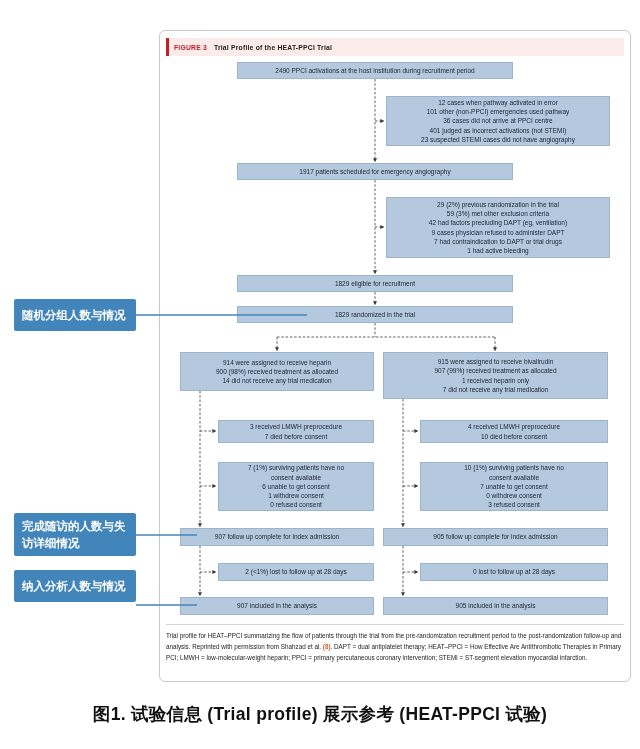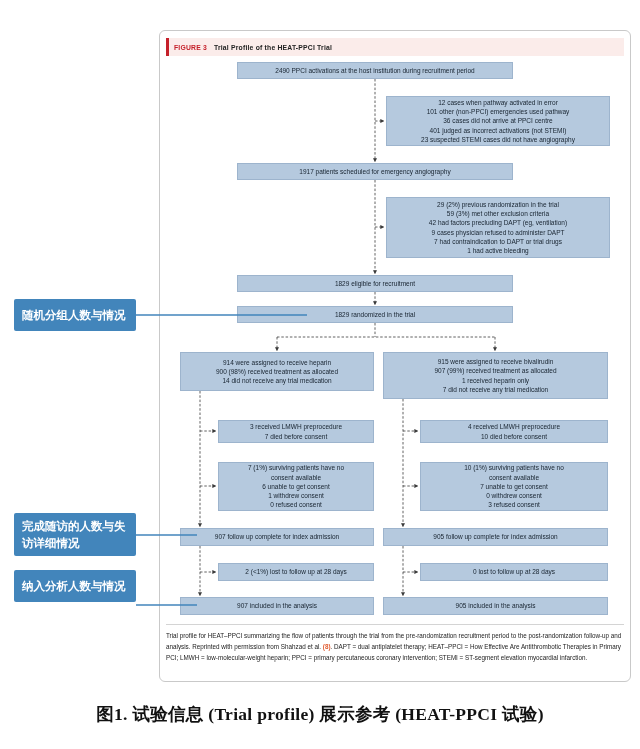--- a/index.html
+++ b/index.html
@@ -39,21 +39,21 @@
     white-space:pre-line;border-radius:2px;
   }
   .caption-divider{position:absolute;left:166px;top:624px;width:458px;border-top:1px solid #d4d4d4;}
   .fig-caption{
     position:absolute;left:166px;top:630px;width:458px;
     font-size:6.3px;line-height:1.75;color:#222;text-align:left;
   }
   .fig-caption .ref{color:var(--ref-link);font-weight:bold;}
   .page-title{
     position:absolute;left:0;top:702px;width:640px;text-align:center;
-    font-size:17.5px;font-weight:bold;color:#111;letter-spacing:.3px;font-family:Liberation Serif, serif;
+    font-size:17.5px;font-weight:bold;color:#111;letter-spacing:.3px;
   }
 </style>
 </head>
 <body>
 
 <div class="page">
 
   <div class="figure-frame"></div>
 
   <div class="figure-header">

